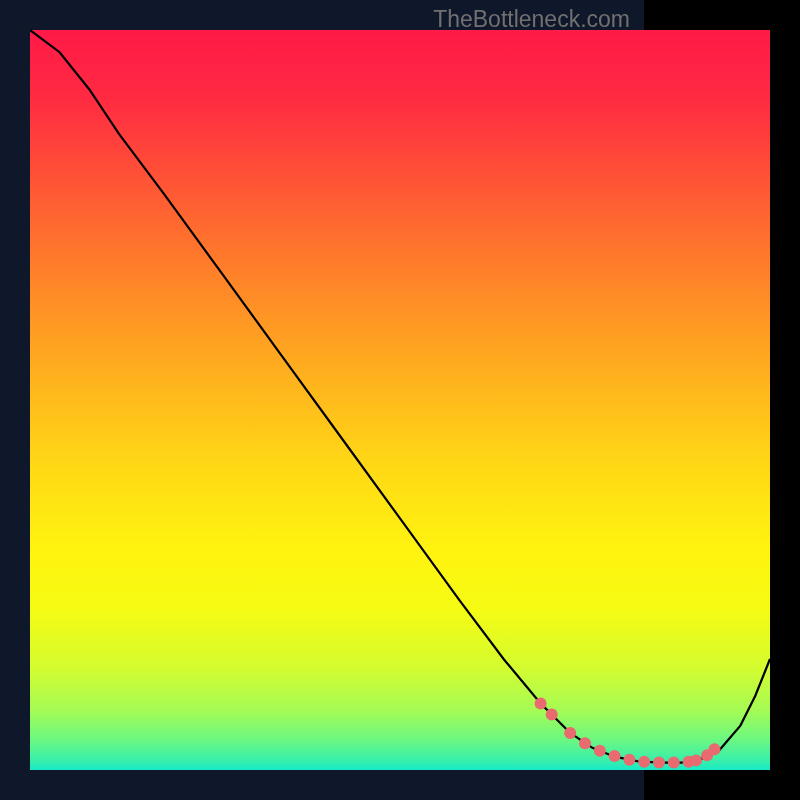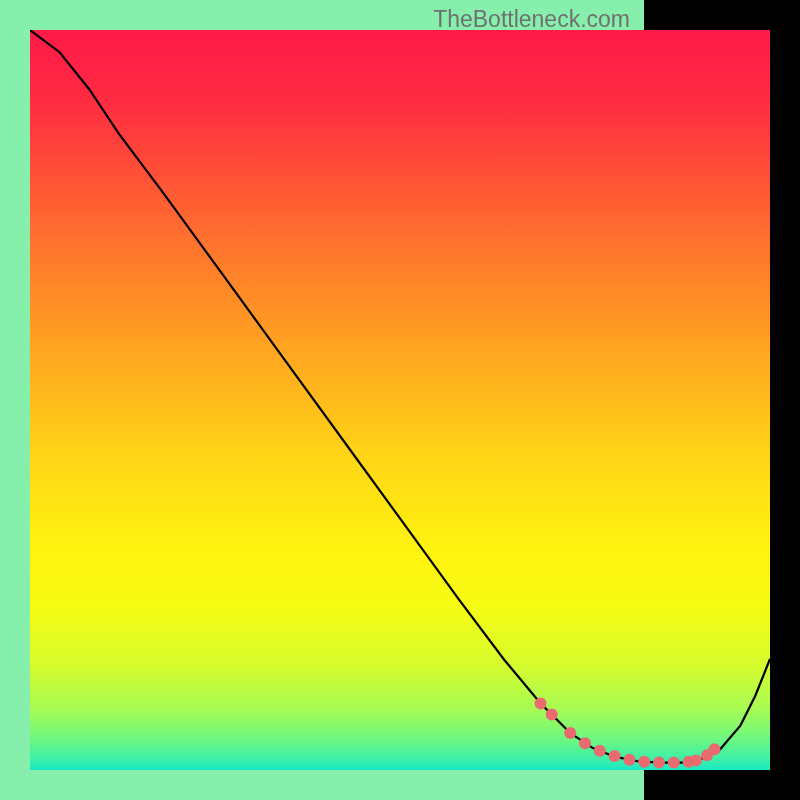--- a/index.html
+++ b/index.html
@@ -8,21 +8,21 @@
     background: #000;
     width: 800px;
     height: 800px;
     overflow: hidden;
     font-family: Arial, sans-serif;
   }
   .container {
     position: relative;
     width: 644px;
     height: 800px;
-    background: #86efac;
+    background: #0f172a;
   }
   .watermark {
     position: absolute;
     top: 6px;
     right: 14px;
     color: #707070;
     font-size: 23px;
     font-weight: 500;
     z-index: 10;
   }

